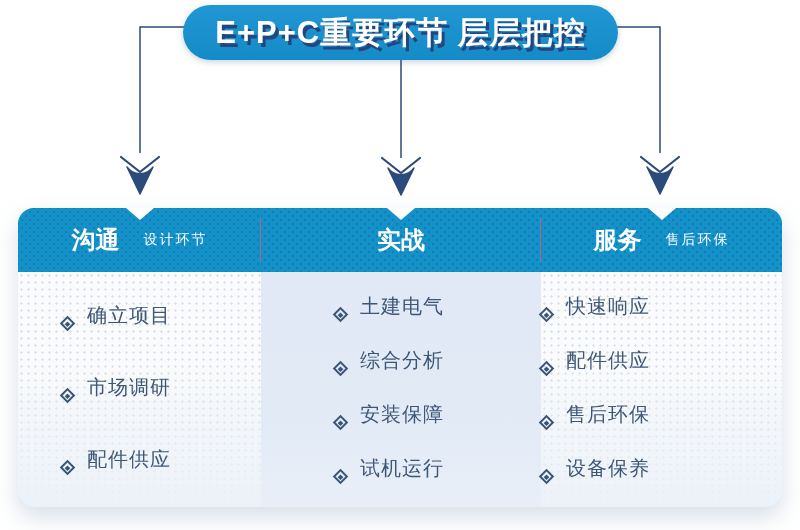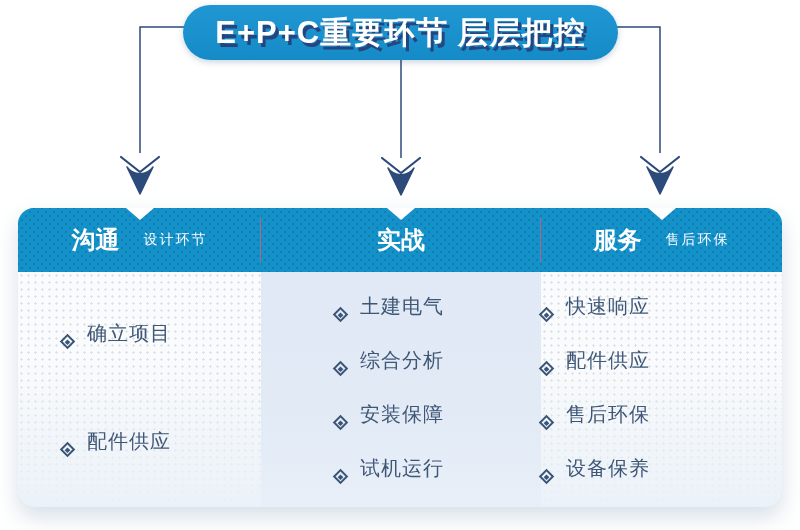--- a/index.html
+++ b/index.html
@@ -141,20 +141,24 @@
         <span class="hdr-bold">沟通</span>
         <span class="hdr-rest">设计环节</span>
       </div>
       <div class="col-body">
         <div class="item">
           <span class="bullet"></span>
           <span class="item-label">确立项目</span>
         </div>
         <div class="item">
           <span class="bullet"></span>
+          <span class="item-label">市场调研</span>
+        </div>
+        <div class="item">
+          <span class="bullet"></span>
           <span class="item-label">配件供应</span>
         </div>
       </div>
     </div>
 
     <div class="col col-mid">
       <div class="col-header">
         <div class="notch"></div>
         <span class="hdr-bold">实战</span>
       </div>

